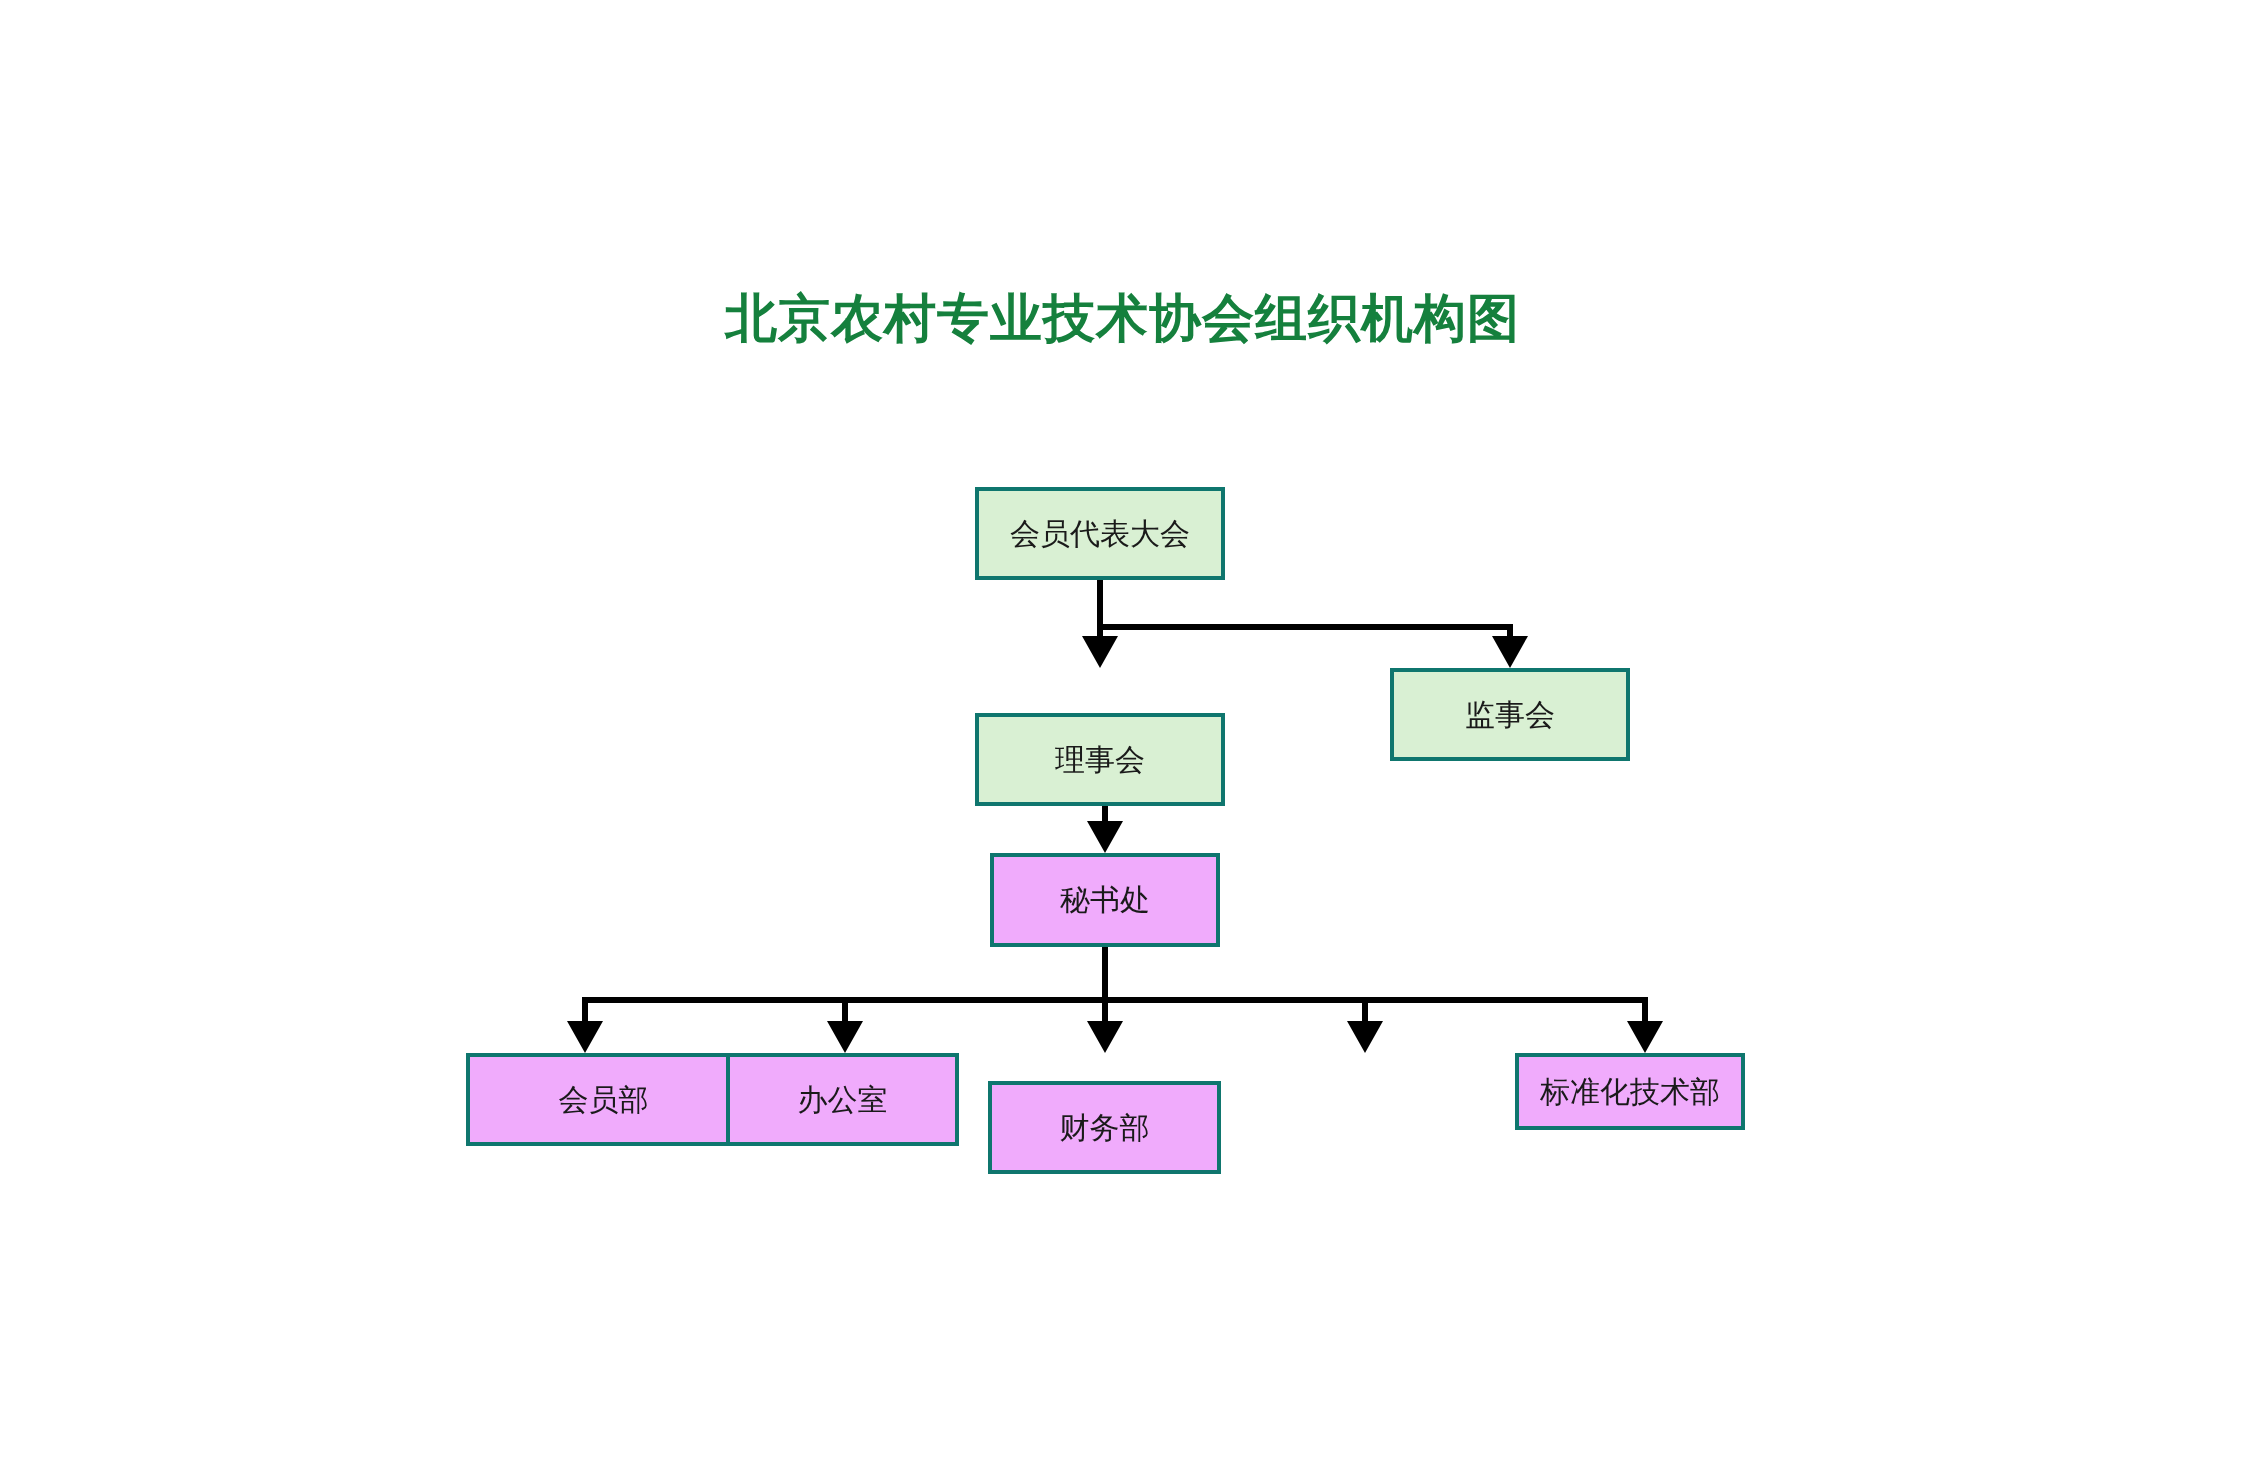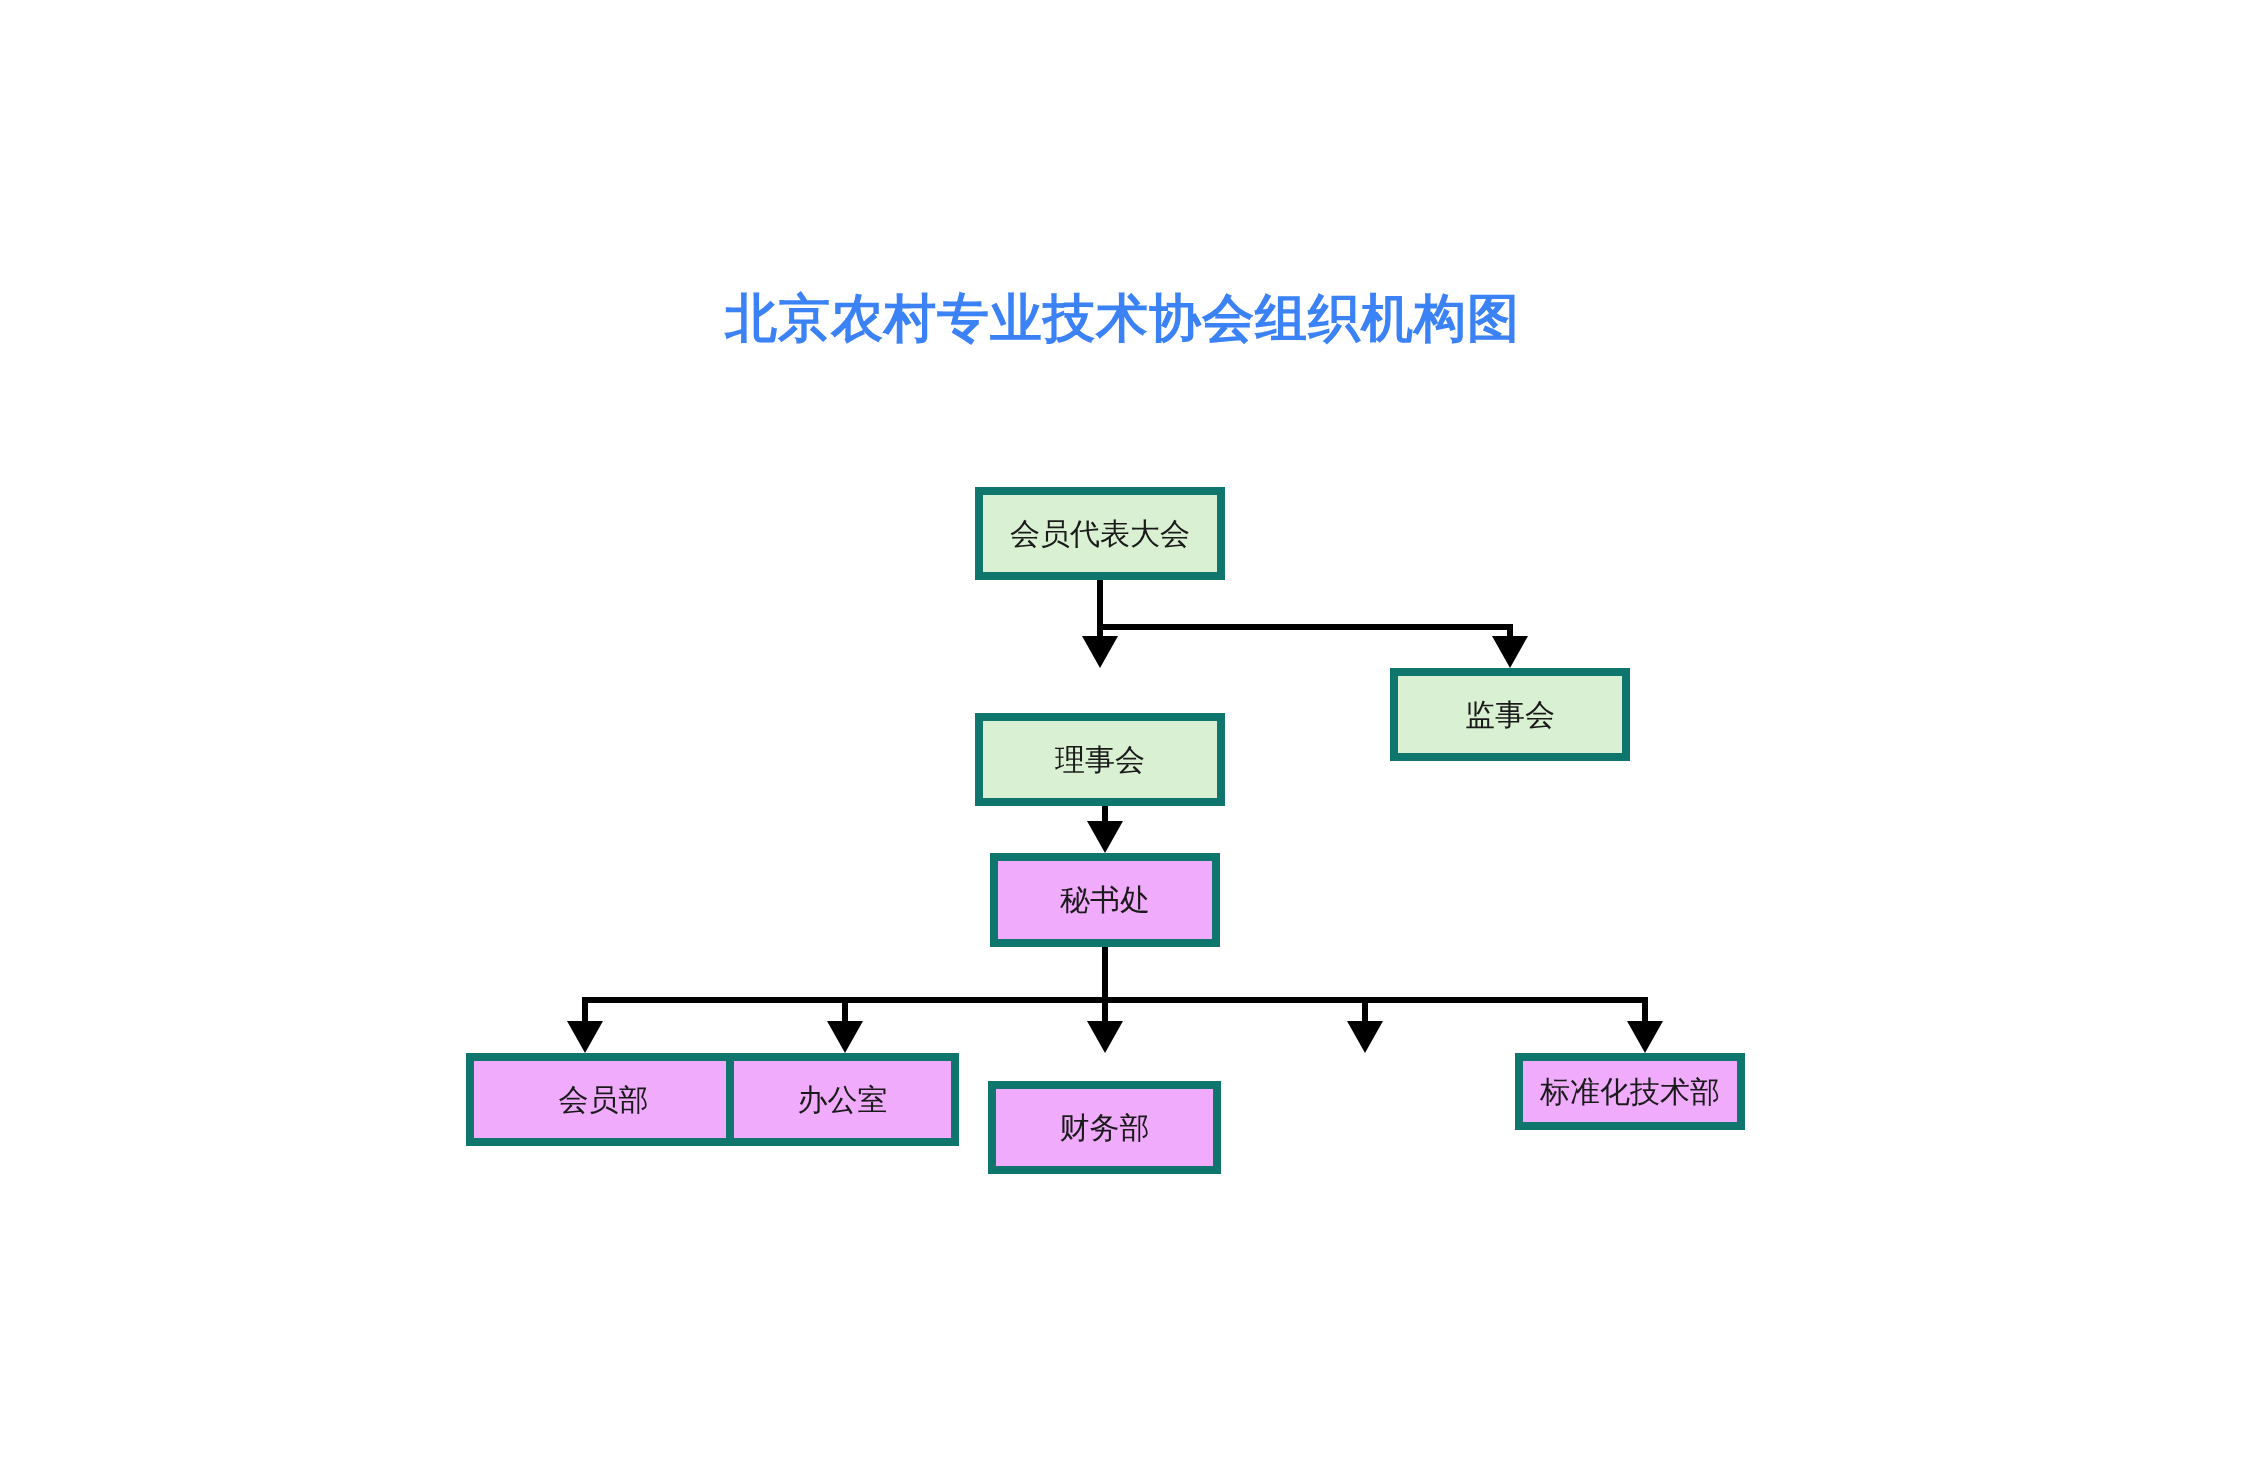--- a/index.html
+++ b/index.html
@@ -22,27 +22,27 @@
     position: absolute;
     left: 0;
     top: 288px;
     width: 2245px;
     text-align: center;
     font-family: "DejaVu Serif", "Liberation Serif", serif;
     font-weight: bold;
     font-size: 52px;
     line-height: 60px;
     letter-spacing: 1px;
-    color: #3b82f6;
+    color: #15803d;
     white-space: nowrap;
   }
   .node {
     position: absolute;
     box-sizing: border-box;
-    border: 8px solid #0f766e;
+    border: 4px solid #0f766e;
     display: flex;
     align-items: center;
     justify-content: center;
     font-family: "DejaVu Serif", "Liberation Serif", serif;
     font-weight: normal;
     color: #1a1a1a;
     white-space: nowrap;
   }
   .node.green { background: #d9f0d3; }
   .node.plain { background: #f0abfc; }

